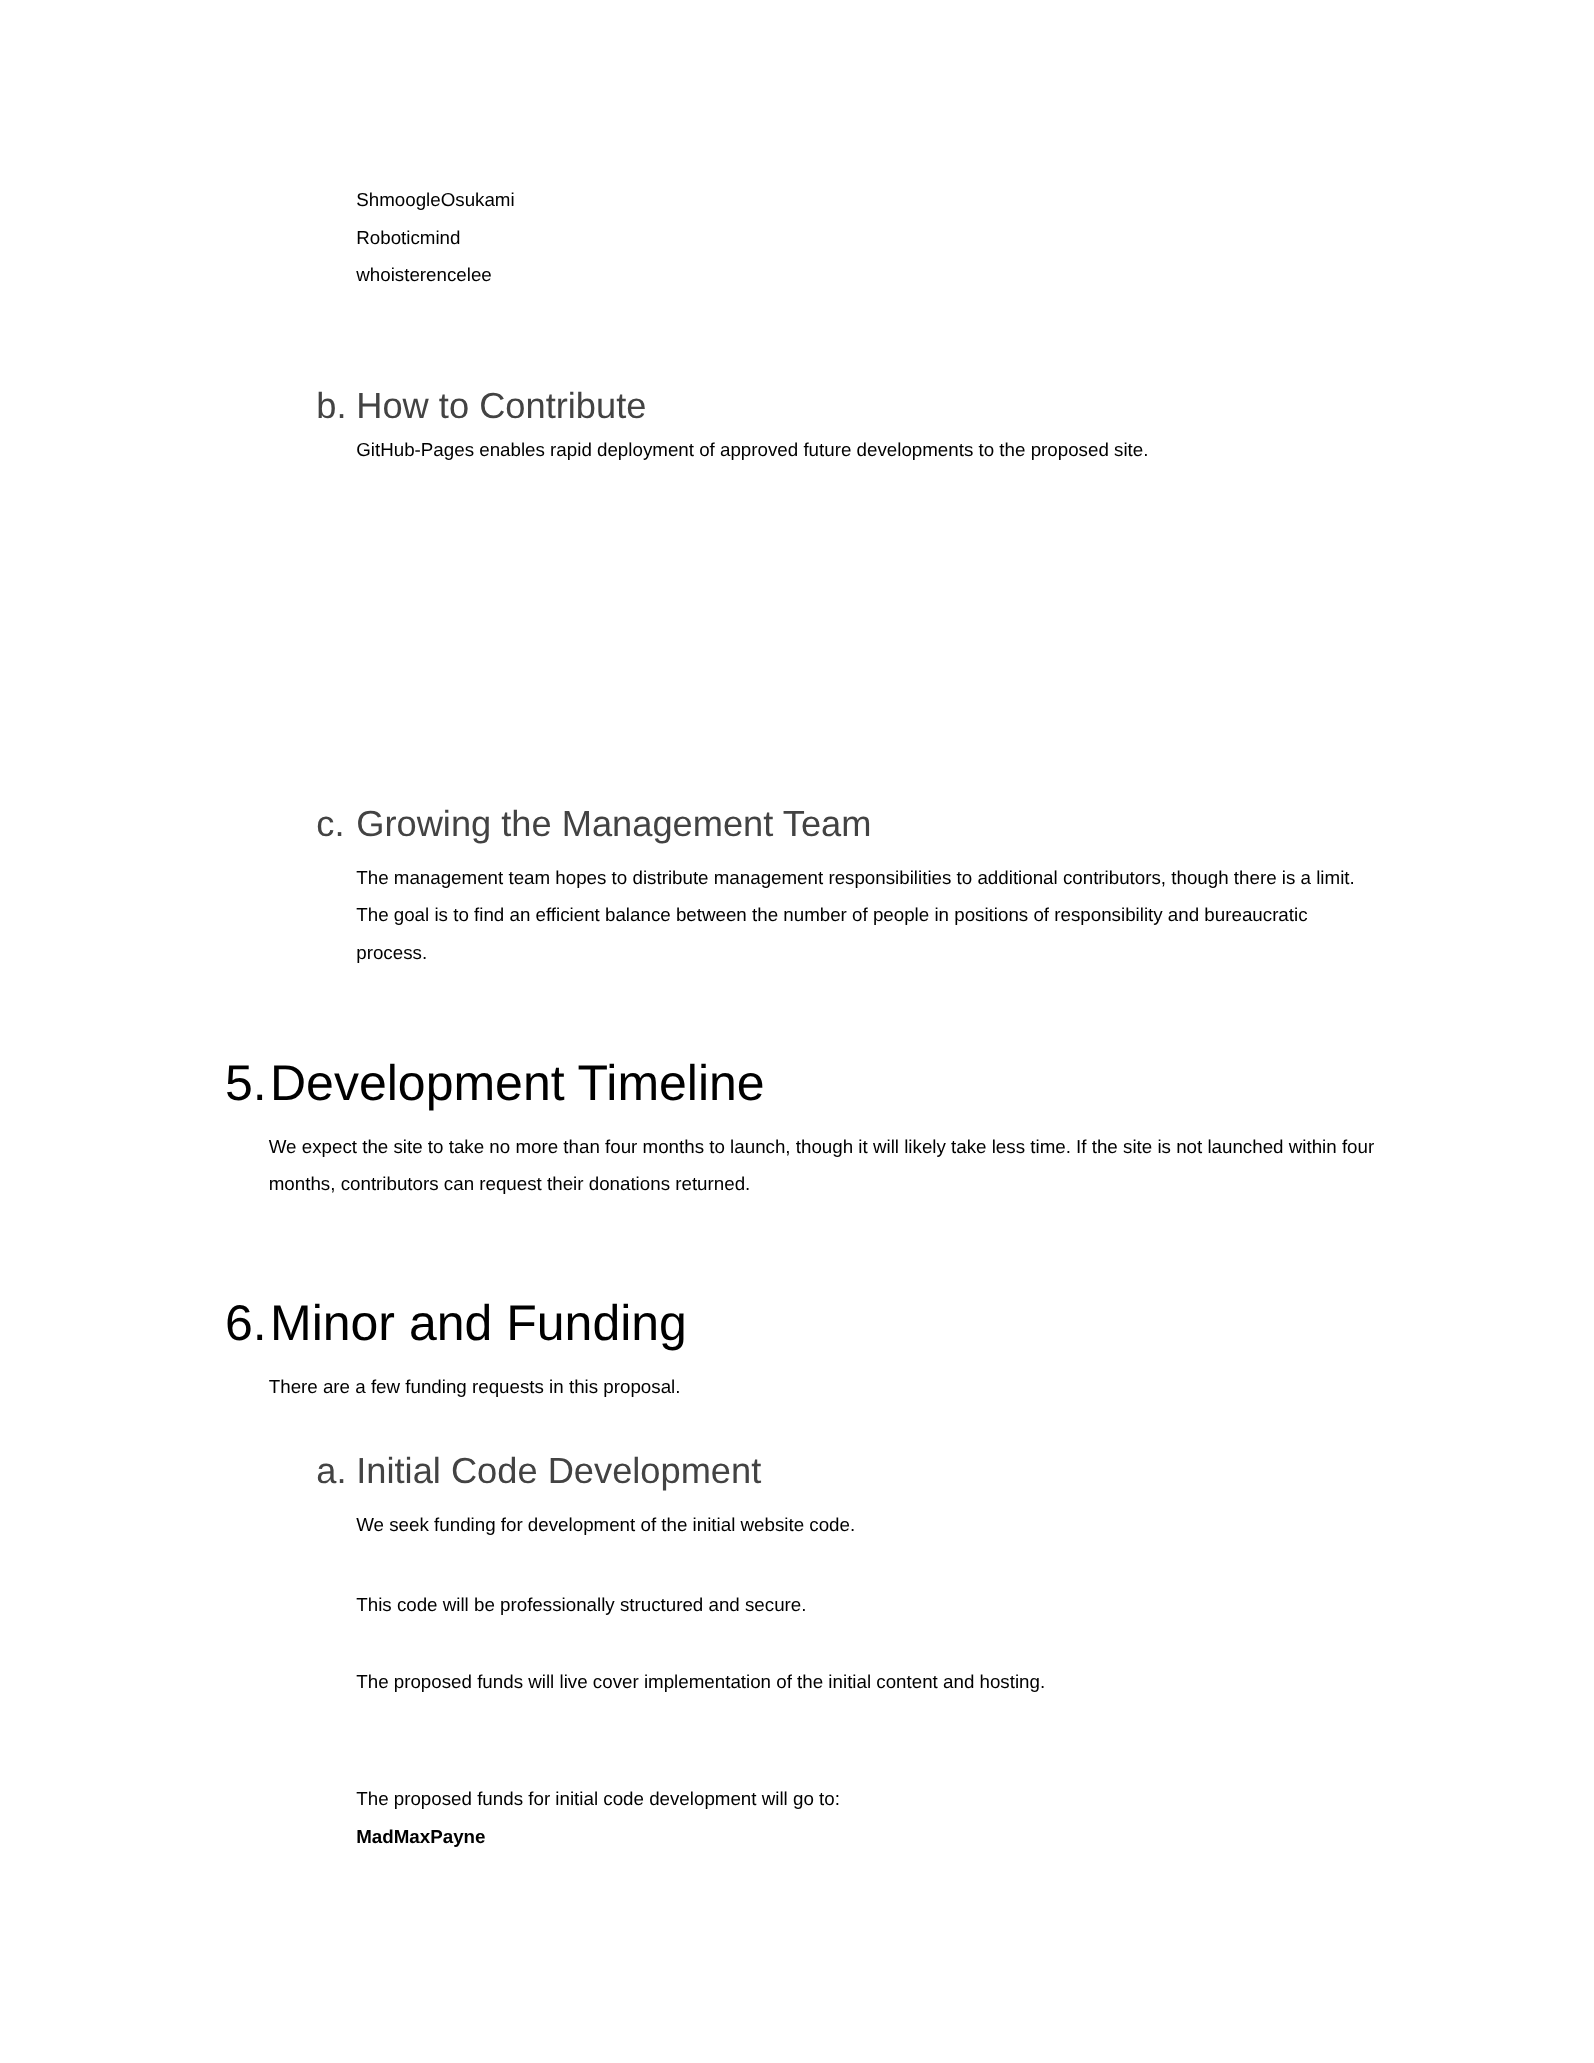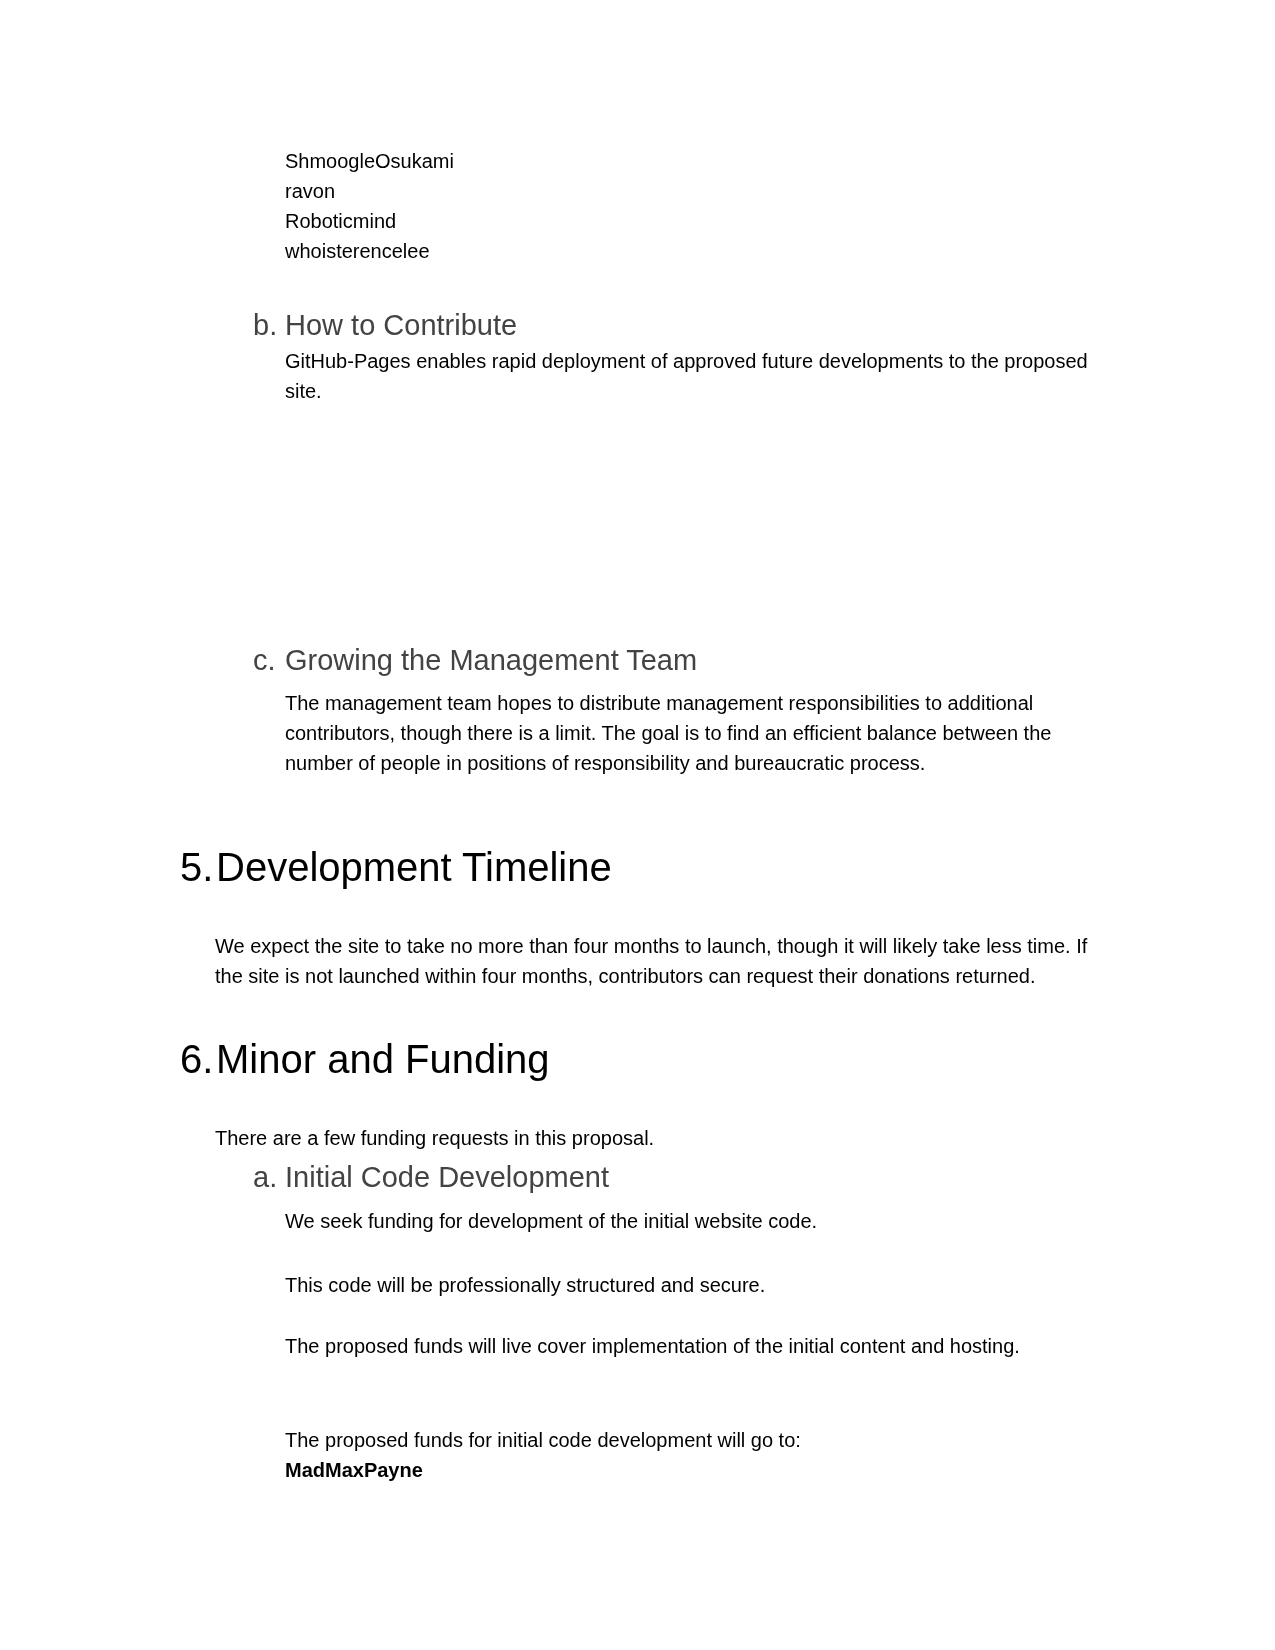--- a/index.html
+++ b/index.html
@@ -11,26 +11,26 @@
     position: relative;
     width: 1275px;
     height: 1650px;
     background: #ffffff;
     font-family: "Liberation Sans", sans-serif;
     color: #000000;
     overflow: hidden;
   }
   .block { position: absolute; }
   .body-text {
-    font-size: 20px;
+    font-size: 15px;
     line-height: 30px;
     color: #000000;
   }
   .sub-para  { left: 285px; width: 815px; }
-  .main-para { left: 215px; width: 885px; margin-top: 28px; }
+  .main-para { left: 215px; width: 885px; }
   .names     { left: 285px; width: 815px; }
   .h-sub {
     left: 253px;
     display: flex;
     font-size: 29px;
     line-height: 40px;
     font-weight: 400;
     color: #434343;
     white-space: nowrap;
   }
@@ -47,21 +47,20 @@
   .h-prefix-main { width: 36px; flex: none; }
   .bold-line { font-weight: 700; }
 </style>
 </head>
 <body>
 
 <div class="doc-page">
 
   <div class="block names body-text" style="top:146px">
     <div>ShmoogleOsukami</div>
-    <div>ravon</div>
     <div>Roboticmind</div>
     <div>whoisterencelee</div>
   </div>
 
   <div class="block h-sub" style="top:305px">
     <span class="h-prefix-sub">b.</span>
     <span>How to Contribute</span>
   </div>
 
   <div class="block sub-para body-text" style="top:346px">GitHub-Pages enables rapid deployment of approved future developments to the proposed site.</div>

